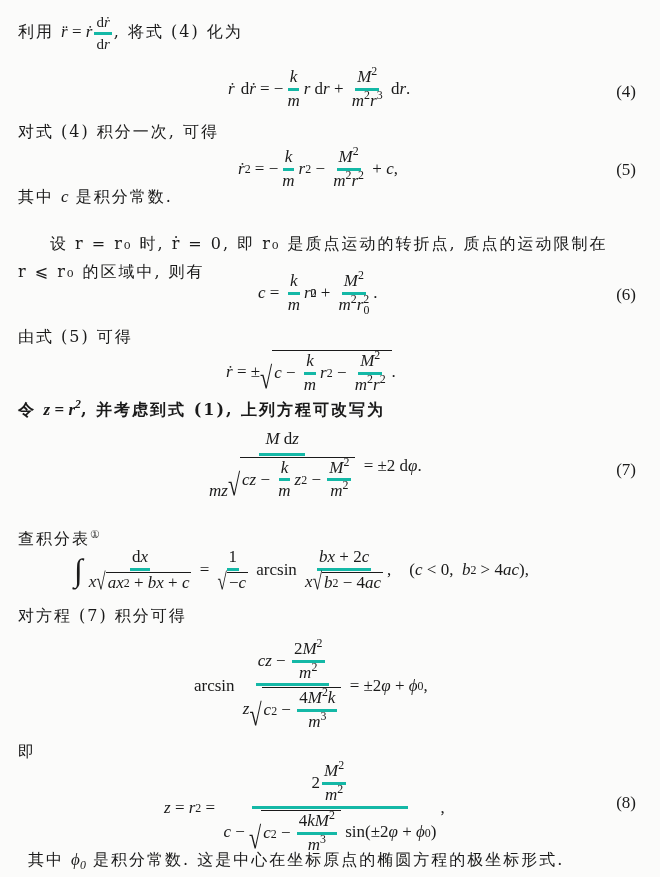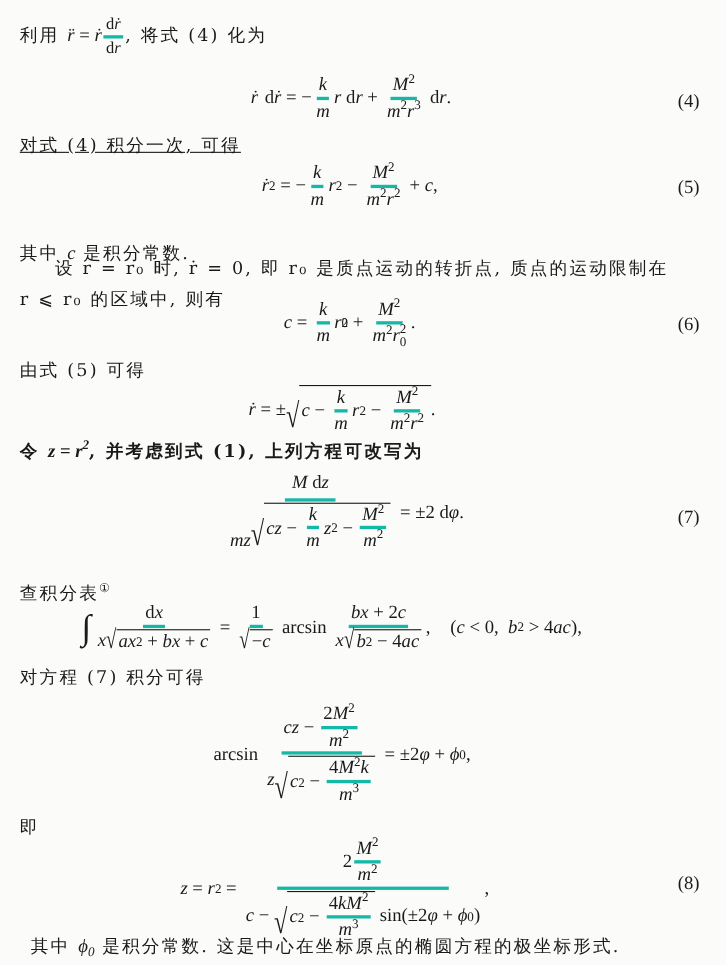--- a/index.html
+++ b/index.html
@@ -39,34 +39,34 @@
   <span class="i">ṙ</span><span class="sp"></span>d<span class="i">ṙ</span>&nbsp;=&nbsp;−<span class="frac">
       <span class="num i">k</span>
       <span class="den i">m</span>
     </span><span class="i">r</span>&nbsp;d<span class="i">r</span>&nbsp;+&nbsp;<span class="frac">
       <span class="num"><span class="i">M</span><sup>2</sup></span>
       <span class="den"><span class="i">m</span><sup>2</sup><span class="i">r</span><sup>3</sup></span>
     </span>&nbsp;d<span class="i">r</span>.
 </div>
 <div class="eqno" style="top:82px;">(4)</div>
 
-<div class="line" style="top:122px;text-decoration:underline;">对式 (4) 积分一次, 可得</div>
+<div class="line" style="top:122px;">对式 (4) 积分一次, 可得</div>
 
 <div class="eq" style="top:148px; left:238px;">
   <span class="i">ṙ</span><sup>2</sup>&nbsp;=&nbsp;−<span class="frac">
       <span class="num i">k</span>
       <span class="den i">m</span>
     </span><span class="i">r</span><sup>2</sup>&nbsp;−&nbsp;<span class="frac">
       <span class="num"><span class="i">M</span><sup>2</sup></span>
       <span class="den"><span class="i">m</span><sup>2</sup><span class="i">r</span><sup>2</sup></span>
     </span>&nbsp;+&nbsp;<span class="i">c</span>,
 </div>
 <div class="eqno" style="top:160px;">(5)</div>
 
-<div class="line" style="top:220px;">
+<div class="line" style="top:187px;">
   <span>其中</span>&nbsp;<span class="m">c</span>&nbsp;<span>是积分常数.</span>
 </div>
 
 <div class="line indent" style="top:234px;">设 r = r₀ 时, ṙ = 0, 即 r₀ 是质点运动的转折点, 质点的运动限制在</div>
 
 <div class="line" style="top:262px;">r ⩽ r₀ 的区域中, 则有</div>
 
 <div class="eq" style="top:272px; left:258px;">
   <span class="i">c</span>&nbsp;=&nbsp;<span class="frac">
       <span class="num i">k</span>

